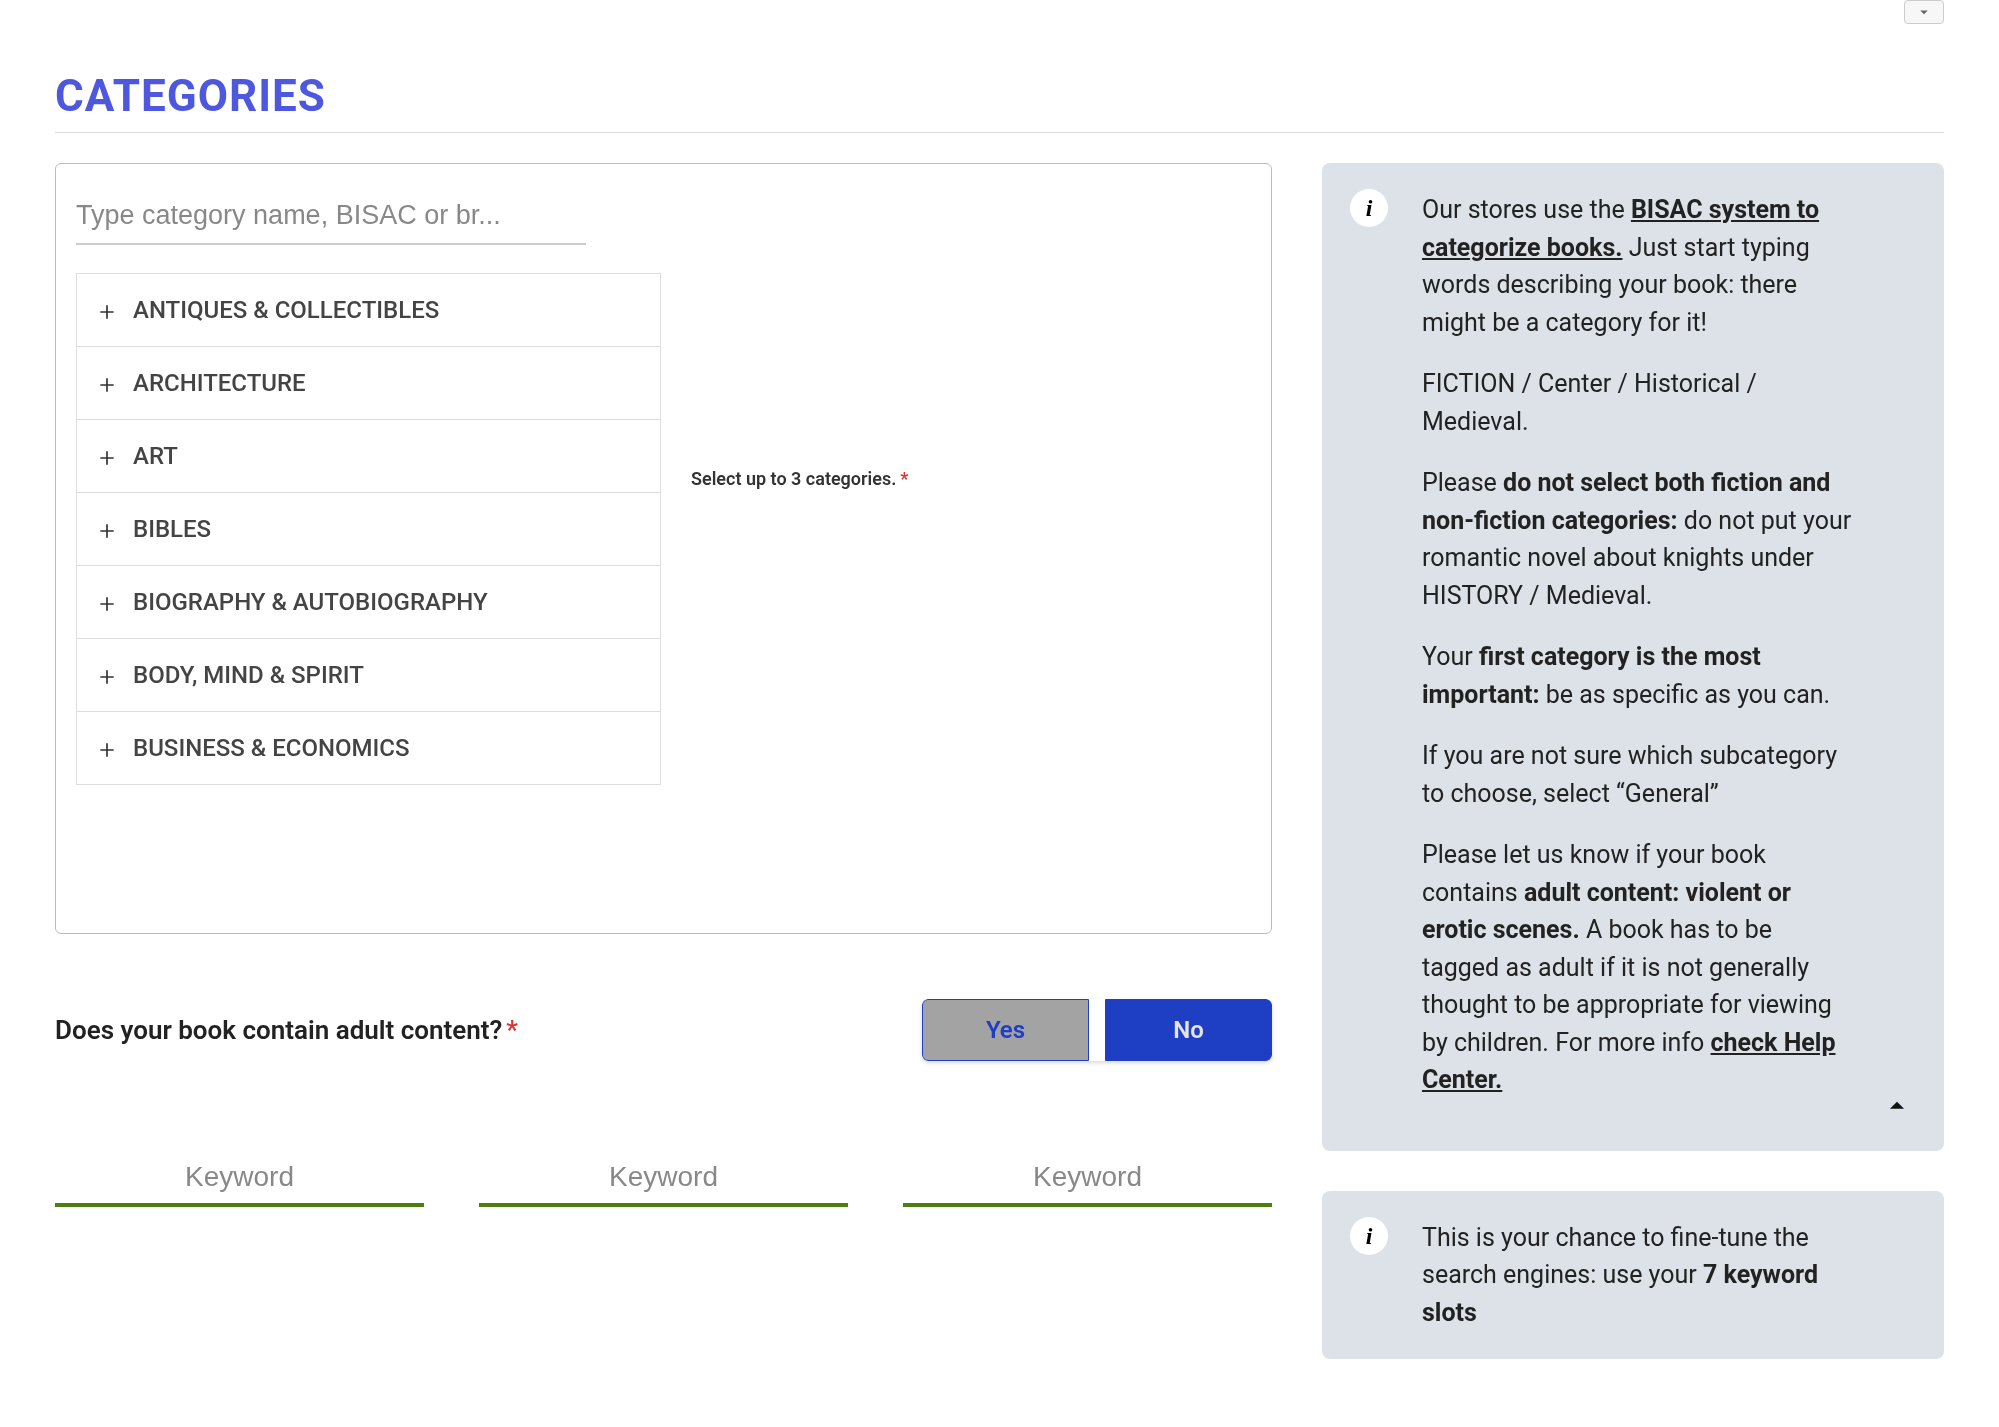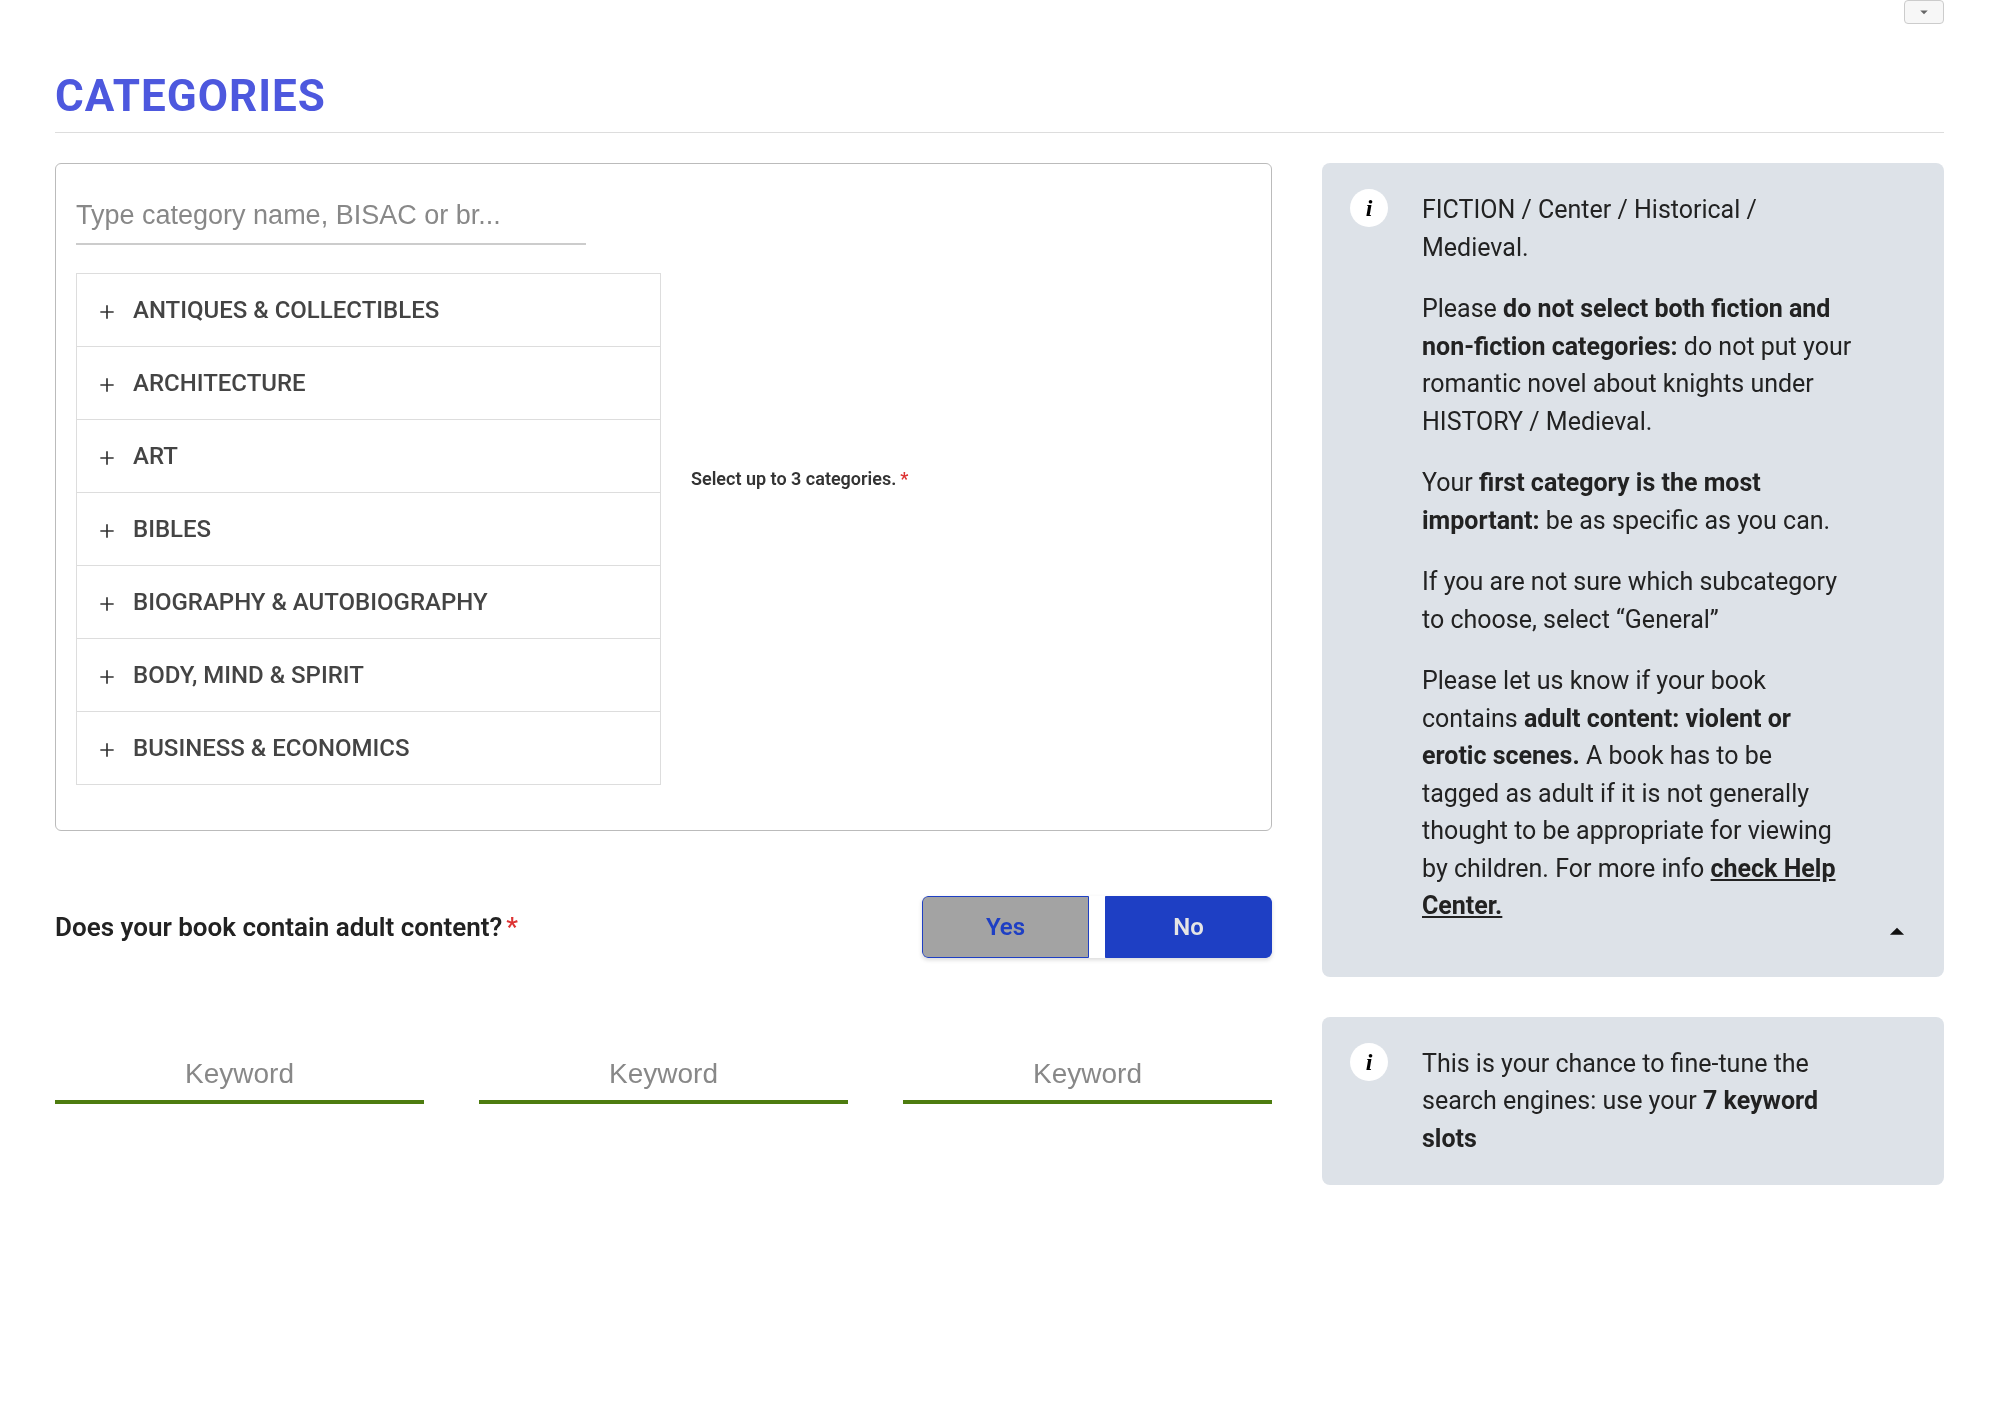--- a/index.html
+++ b/index.html
@@ -48,21 +48,21 @@
     display: flex;
     flex-direction: column;
     gap: 40px;
   }
   .categories-box {
     border: 1px solid #bbb;
     border-radius: 6px;
     padding: 24px 20px 0 20px;
     display: flex;
     gap: 30px;
-    height: 668px;
+    height: 771px;
     overflow: hidden;
   }
   .cat-left { flex: 0 0 585px; }
   .cat-right {
     flex: 1;
     display: flex;
     align-items: flex-start;
     padding-top: 280px;
   }
   .search-input-wrap {
@@ -304,20 +304,23 @@
       <input class="keyword-field" type="text" placeholder="Keyword" style="">
       <input class="keyword-field" type="text" placeholder="Keyword" style="">
     </div>
 
   </div>
 
   <div class="right-col">
 
     <div class="info-card">
       <div class="info-icon">i</div>
+      <p>
+        <span>Our stores use the </span><span class="info-link">BISAC system to categorize books.</span><span> Just start typing words describing your book: there might be a category for it!</span>
+      </p>
       <p>FICTION / Center / Historical / Medieval.</p>
       <p>
         <span>Please </span><b>do not select both fiction and non-fiction categories:</b><span> do not put your romantic novel about knights under HISTORY / Medieval.</span>
       </p>
       <p>
         <span>Your </span><b>first category is the most important:</b><span> be as specific as you can.</span>
       </p>
       <p>If you are not sure which subcategory to choose, select “General”</p>
       <p>
         <span>Please let us know if your book contains </span><b>adult content: violent or erotic scenes.</b><span> A book has to be tagged as adult if it is not generally thought to be appropriate for viewing by children. For more info </span><span class="info-link">check Help Center.</span>

